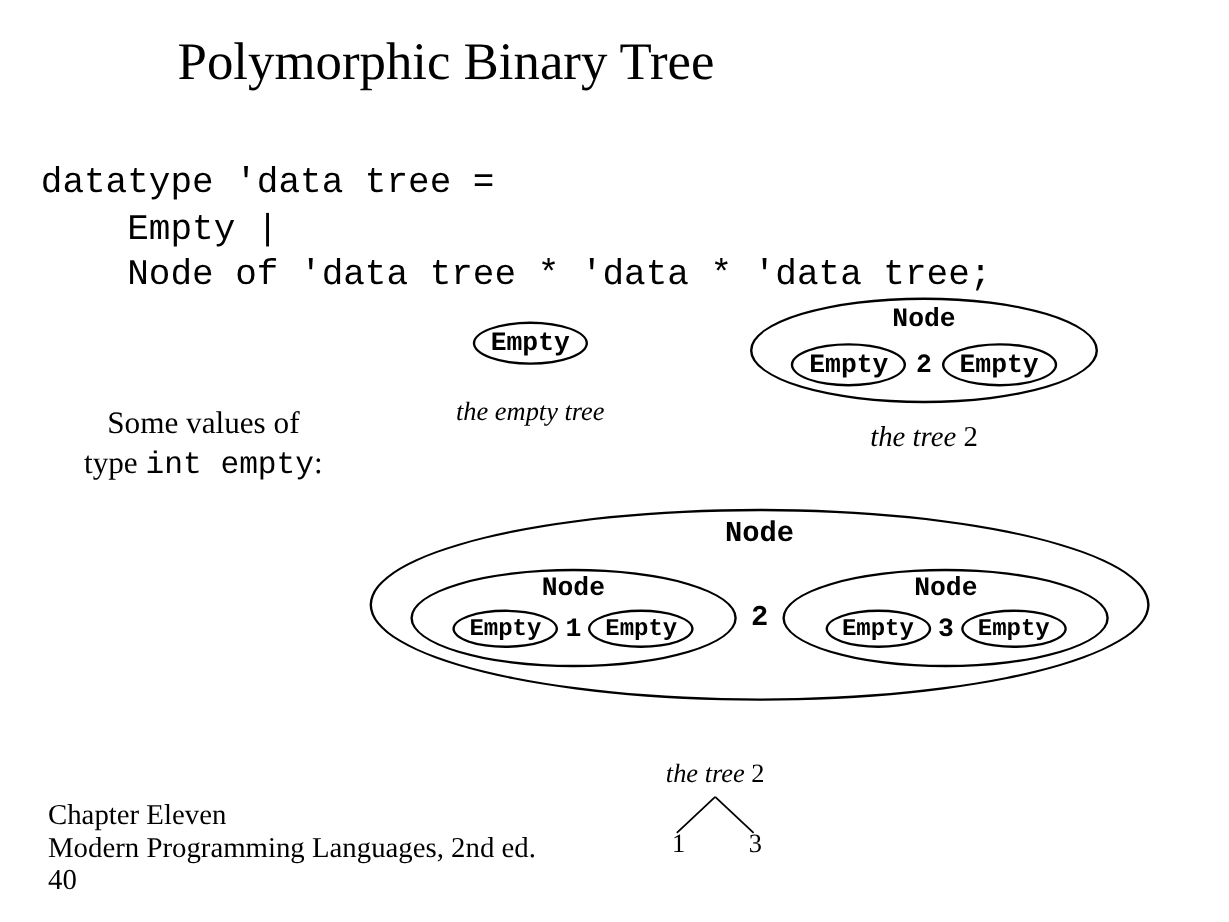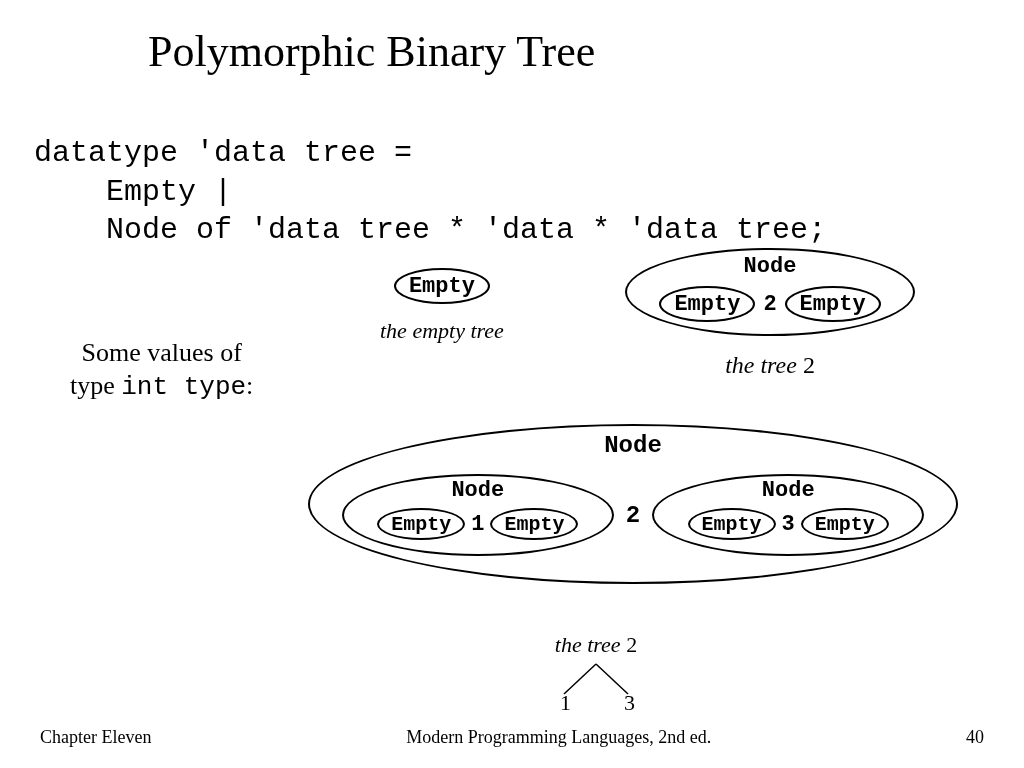--- a/index.html
+++ b/index.html
@@ -43,21 +43,21 @@
     border-radius: 50%;
     display: inline-flex;
     align-items: center;
     justify-content: center;
   }
   .empty-leaf {
     width: 96px; height: 36px;
     font-family: "Courier New", monospace; font-weight: bold; font-size: 22px;
   }
   .fig1 { position: absolute; top: 268px; left: 380px; text-align: center; }
-  .fig1 .caption { margin-top: 14px; }
+  .fig1 .caption { margin-top: 26px; }
 
   .fig2 { position: absolute; top: 248px; left: 610px; text-align: center; width: 320px; }
   .node-outer-2 {
     width: 290px; height: 88px;
     border: 2px solid #000; border-radius: 50%;
     position: relative; margin: 0 auto;
   }
   .node-label-2 {
     position: absolute; top: 4px; left: 0; right: 0; text-align: center;
     font-family: "Courier New", monospace; font-weight: bold; font-size: 22px;
@@ -109,37 +109,38 @@
   .mini-tree .caption { font-size: 22px; margin-bottom: 2px; }
   .mini-tree svg { display: block; margin: 0 auto; }
 
   .footer {
     position: absolute;
     bottom: 20px;
     left: 40px;
     right: 40px;
     display: flex;
     justify-content: space-between;
-    font-size: 18px;
+    font-size: 24px;
+    flex-direction: column;
   }
 </style>
 </head>
 <body>
 
 <div class="title">Polymorphic Binary Tree</div>
 
 <div class="code mono">
 <span>datatype 'data tree =</span>
 <span>    Empty |</span>
 <span>    Node of 'data tree * 'data * 'data tree;</span>
 </div>
 
 <div class="values-text">
   <span style="white-space:pre-line">Some values of
-type </span><span class="mono">int type</span><span>:</span>
+type </span><span class="mono">int empty</span><span>:</span>
 </div>
 
 <div class="fig1">
   <div class="ellipse empty-leaf">Empty</div>
   <div class="caption">the empty tree</div>
 </div>
 
 <div class="fig2">
   <div class="node-outer-2">
     <div class="node-label-2">Node</div>

